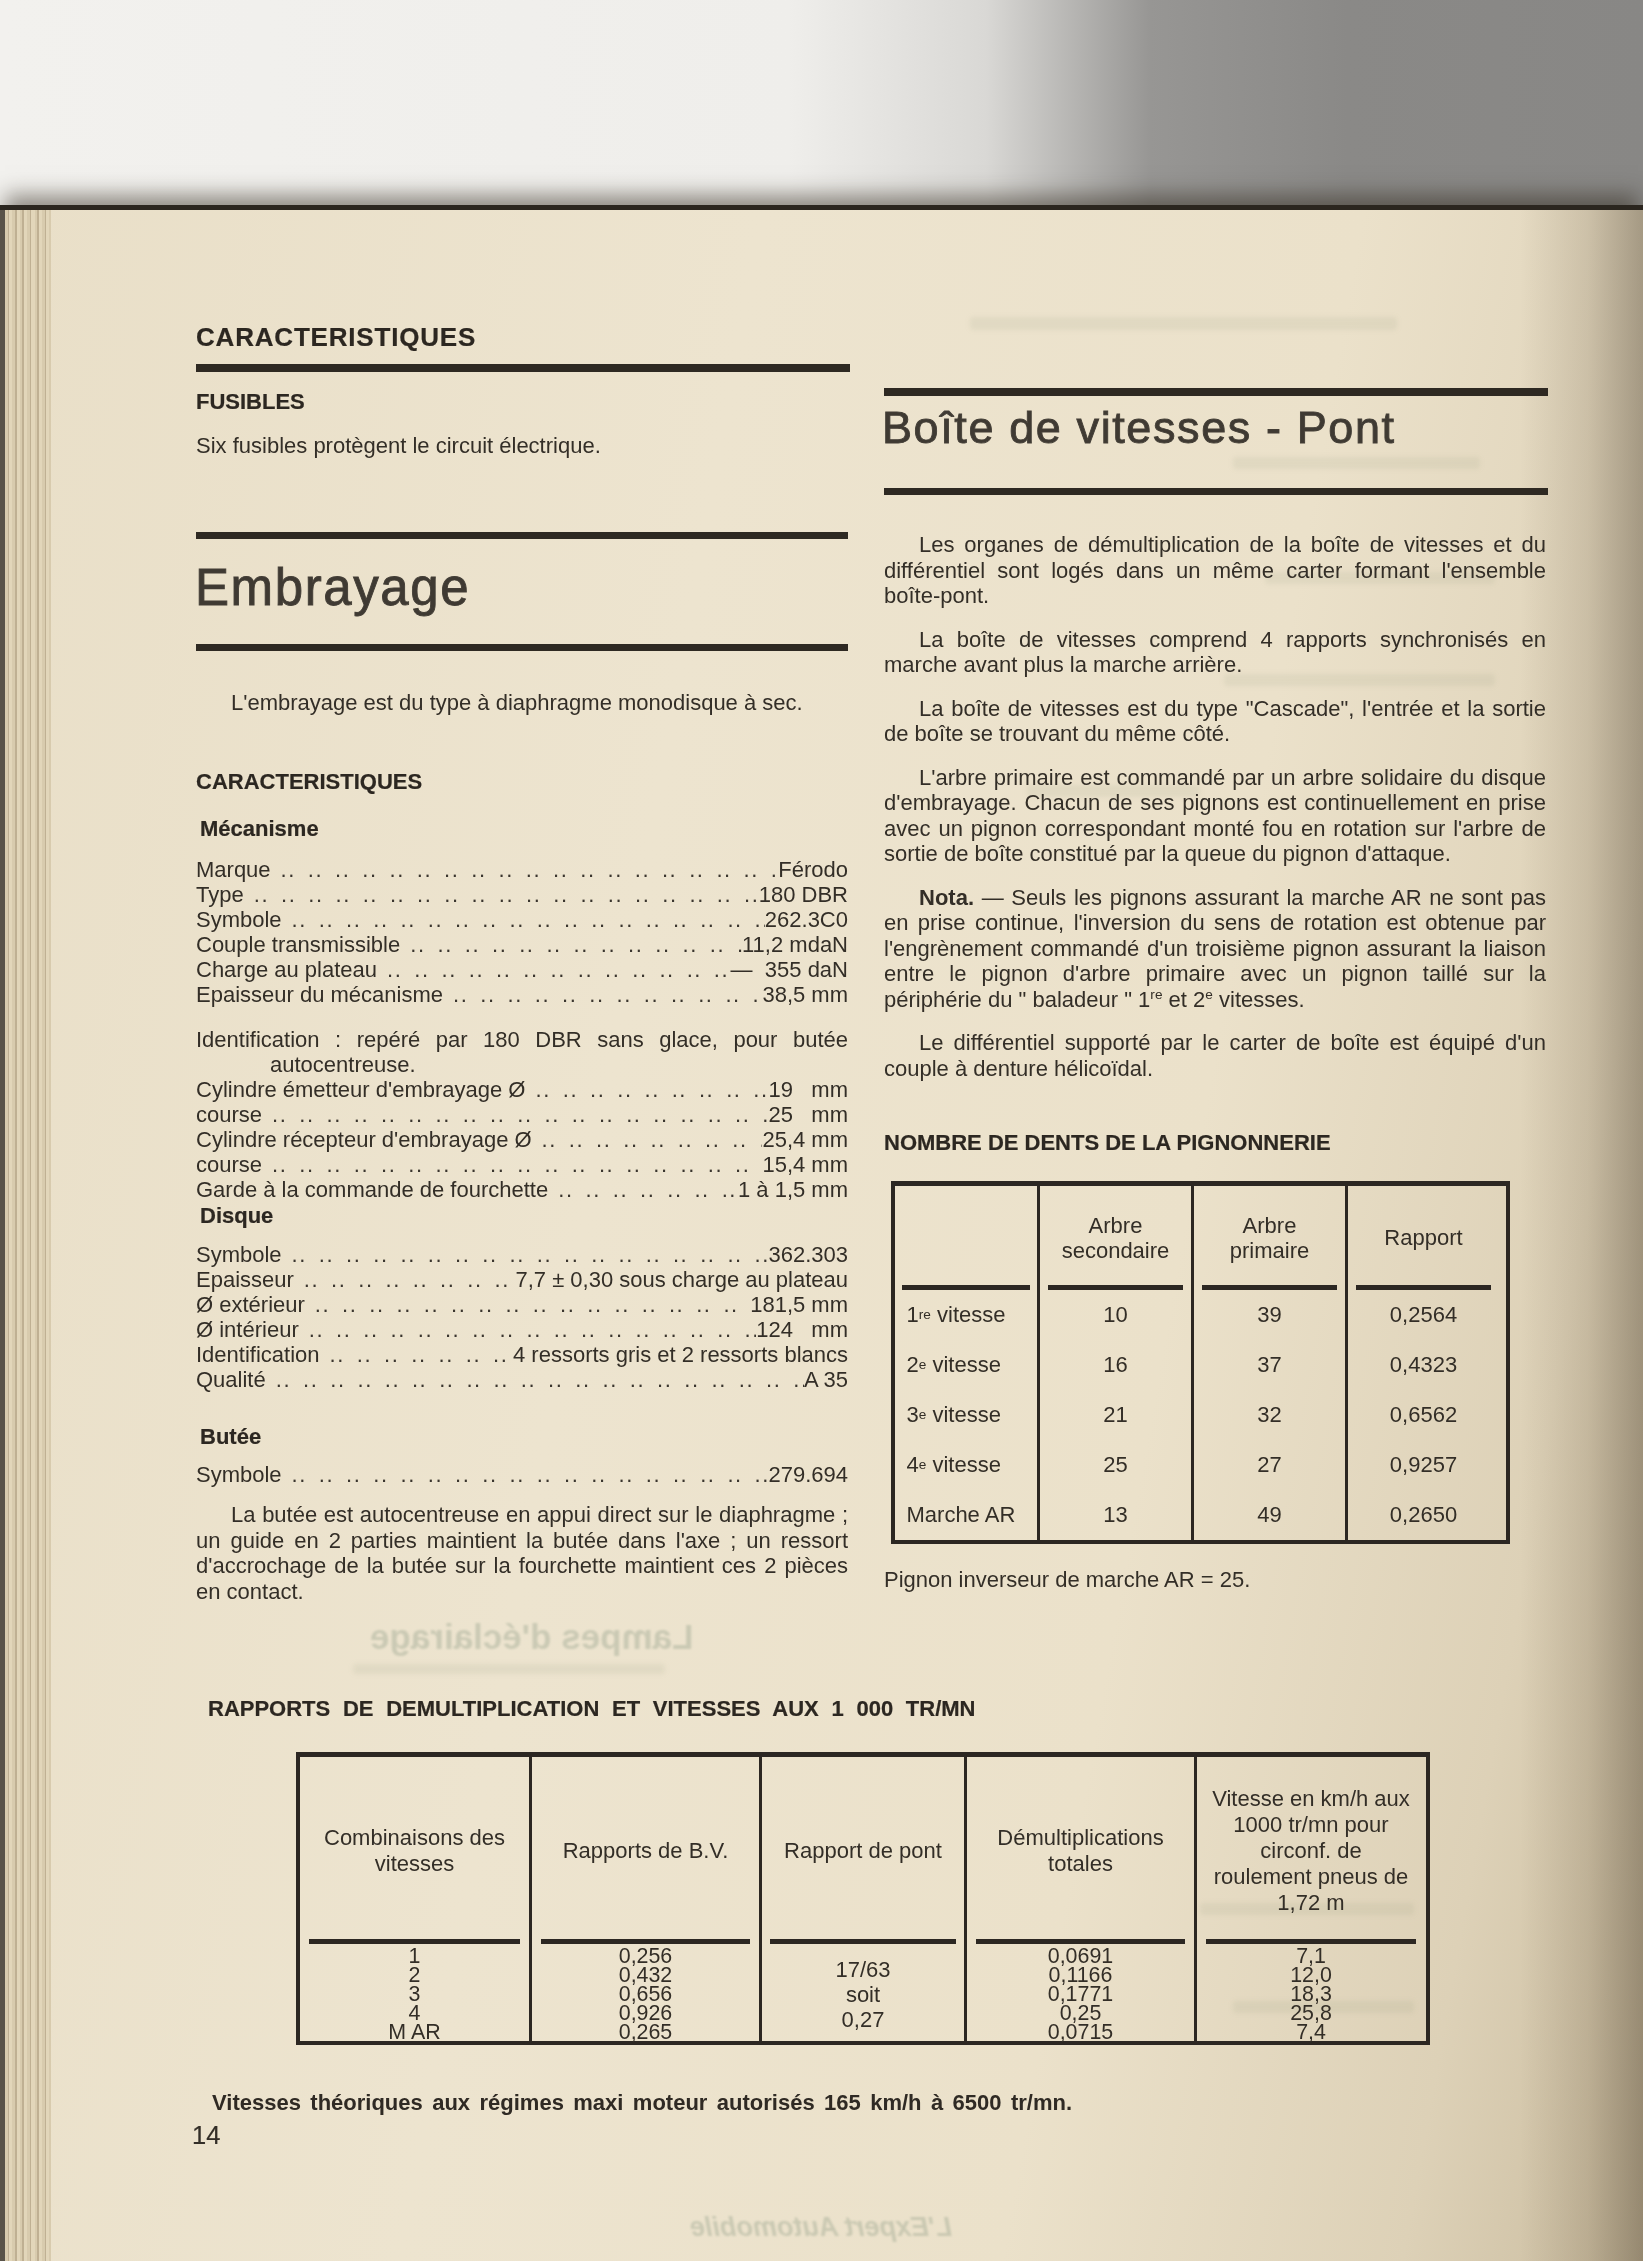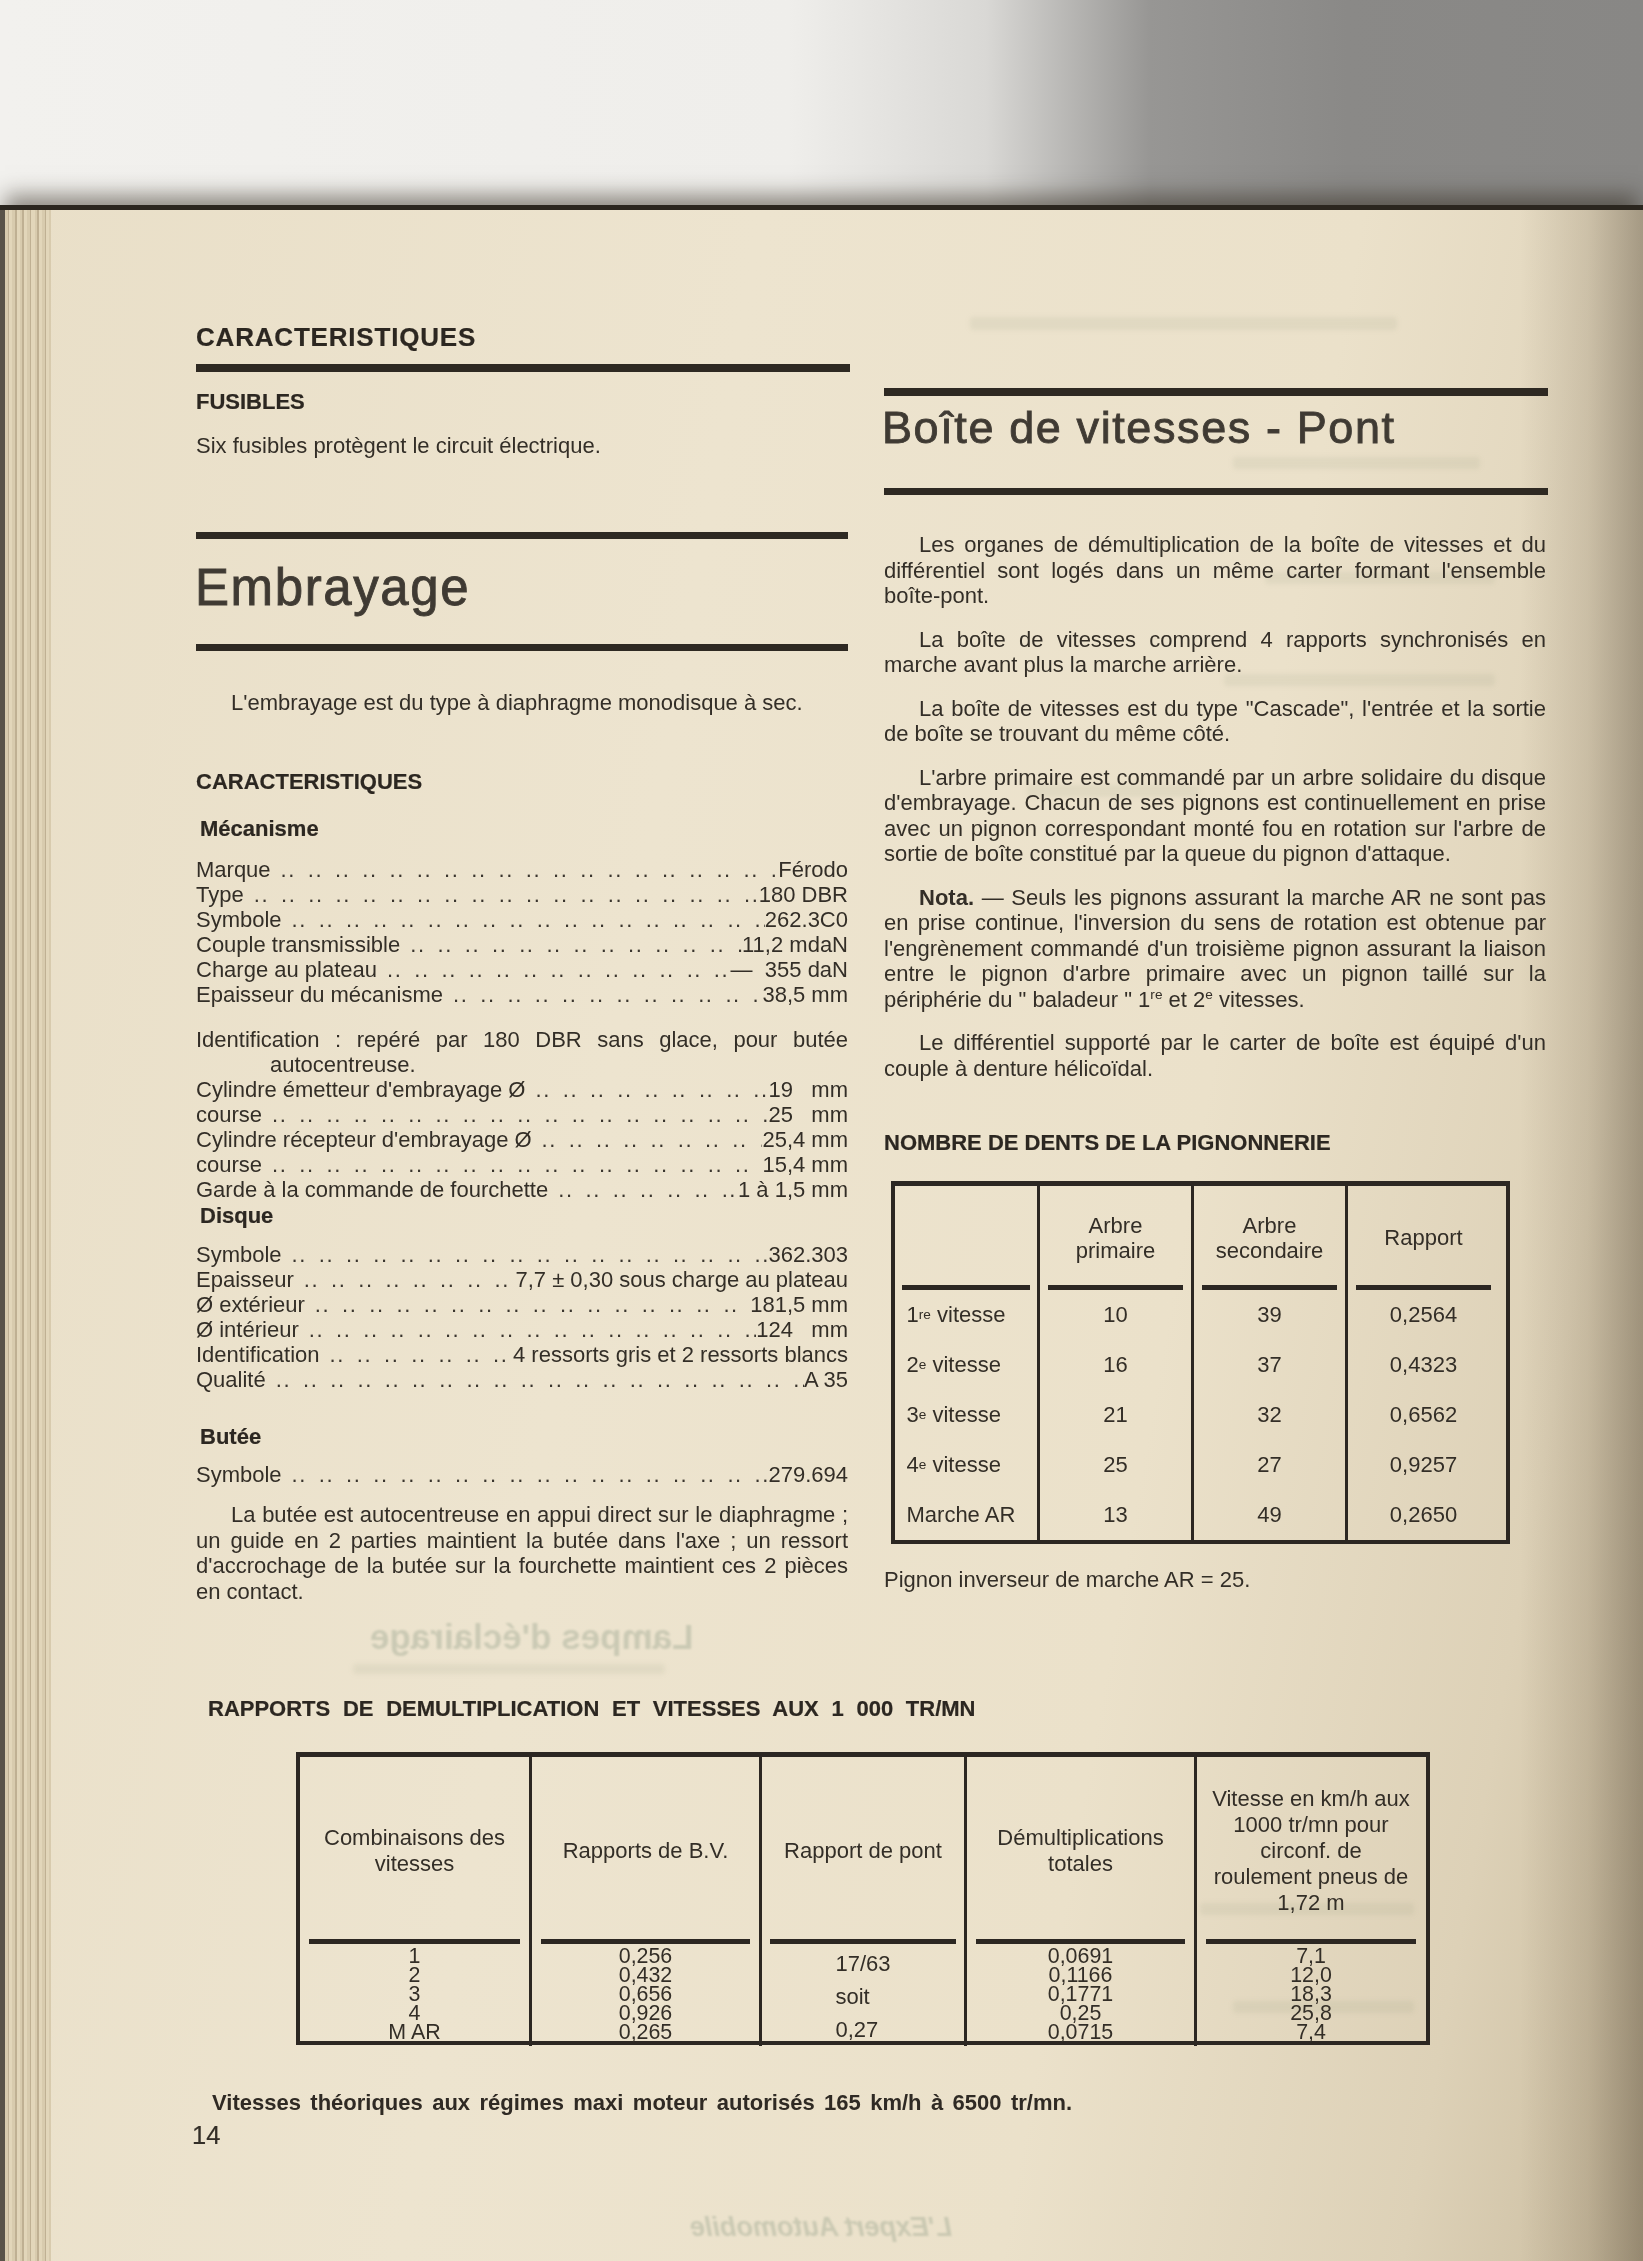--- a/index.html
+++ b/index.html
@@ -53,22 +53,22 @@
   .d-label{justify-content:flex-start;padding-left:11.5px;}
   
   .rap-table{border:4.1px solid #2c2722;border-top-width:5px;box-sizing:border-box;}
   .rap-header,.rap-body{display:grid;grid-template-columns:232px 230px 205px 230px 228px;}
   .rap-header{height:187px;}
   .rap-hcell{position:relative;display:flex;align-items:center;justify-content:center;
              text-align:center;font-size:22px;line-height:26px;padding:0 11.5px;}
   .rap-hcell::after{content:"";position:absolute;left:4%;right:4%;bottom:0;height:5px;background:#2c2722;}
   .rap-body{min-height:97px;}
   .rap-col{display:flex;flex-direction:column;justify-content:flex-start;padding-top:2.5px;}
-  .rap-pont{justify-content:center;align-items:center;font-size:22px;line-height:33px;
-            white-space:pre-line;}
+  .rap-pont{justify-content:center;align-items:center;font-size:22px;line-height:25px;
+            text-align:center;white-space:pre-line;}
   .rap-val{height:19px;line-height:19px;text-align:center;font-size:21.4px;}
   .foot{font-size:22px;font-weight:bold;color:#2f2a24;}
   
   .ghost{position:absolute;transform:scaleX(-1);color:#84947e;opacity:.32;filter:blur(1.1px);
          font-weight:bold;white-space:nowrap;}
   .smudge{position:absolute;background:rgba(125,135,112,.10);filter:blur(2.5px);border-radius:3.3px;}
 </style>
 </head>
 <body>
 
@@ -220,22 +220,22 @@
         <p class="indent">L'arbre primaire est commandé par un arbre solidaire du disque d'embrayage. Chacun de ses pignons est continuellement en prise avec un pignon correspondant monté fou en rotation sur l'arbre de sortie de boîte constitué par la queue du pignon d'attaque.</p>
         <p class="indent"><b>Nota.</b> — Seuls les pignons assurant la marche AR ne sont pas en prise continue, l'inversion du sens de rotation est obtenue par l'engrènement commandé d'un troisième pignon assurant la liaison entre le pignon d'arbre primaire avec un pignon taillé sur la périphérie du " baladeur " 1<sup>re</sup> et 2<sup>e</sup> vitesses.</p>
         <p class="indent">Le différentiel supporté par le carter de boîte est équipé d'un couple à denture hélicoïdal.</p>
       </div>
 
     <div class="abs h-sub ink" style="left:884px;top:920px;">NOMBRE DE DENTS DE LA PIGNONNERIE</div>
 
     <div class="abs dents-table" style="left:891px;top:971px;width:611px;box-sizing:content-box;">
       <div class="dents-grid">
         <div class="d-hcell bR"></div>
+        <div class="d-hcell bR">Arbre secondaire</div>
         <div class="d-hcell bR">Arbre primaire</div>
-        <div class="d-hcell bR">Arbre secondaire</div>
         <div class="d-hcell">Rapport</div>
       <div class="d-cell d-label bR">1<sup>re</sup>&nbsp;vitesse</div>
           <div class="d-cell bR">10</div>
           <div class="d-cell bR">39</div>
           <div class="d-cell">0,2564</div>
           <div class="d-cell d-label bR">2<sup>e</sup>&nbsp;vitesse</div>
           <div class="d-cell bR">16</div>
           <div class="d-cell bR">37</div>
           <div class="d-cell">0,4323</div>
           <div class="d-cell d-label bR">3<sup>e</sup>&nbsp;vitesse</div>

